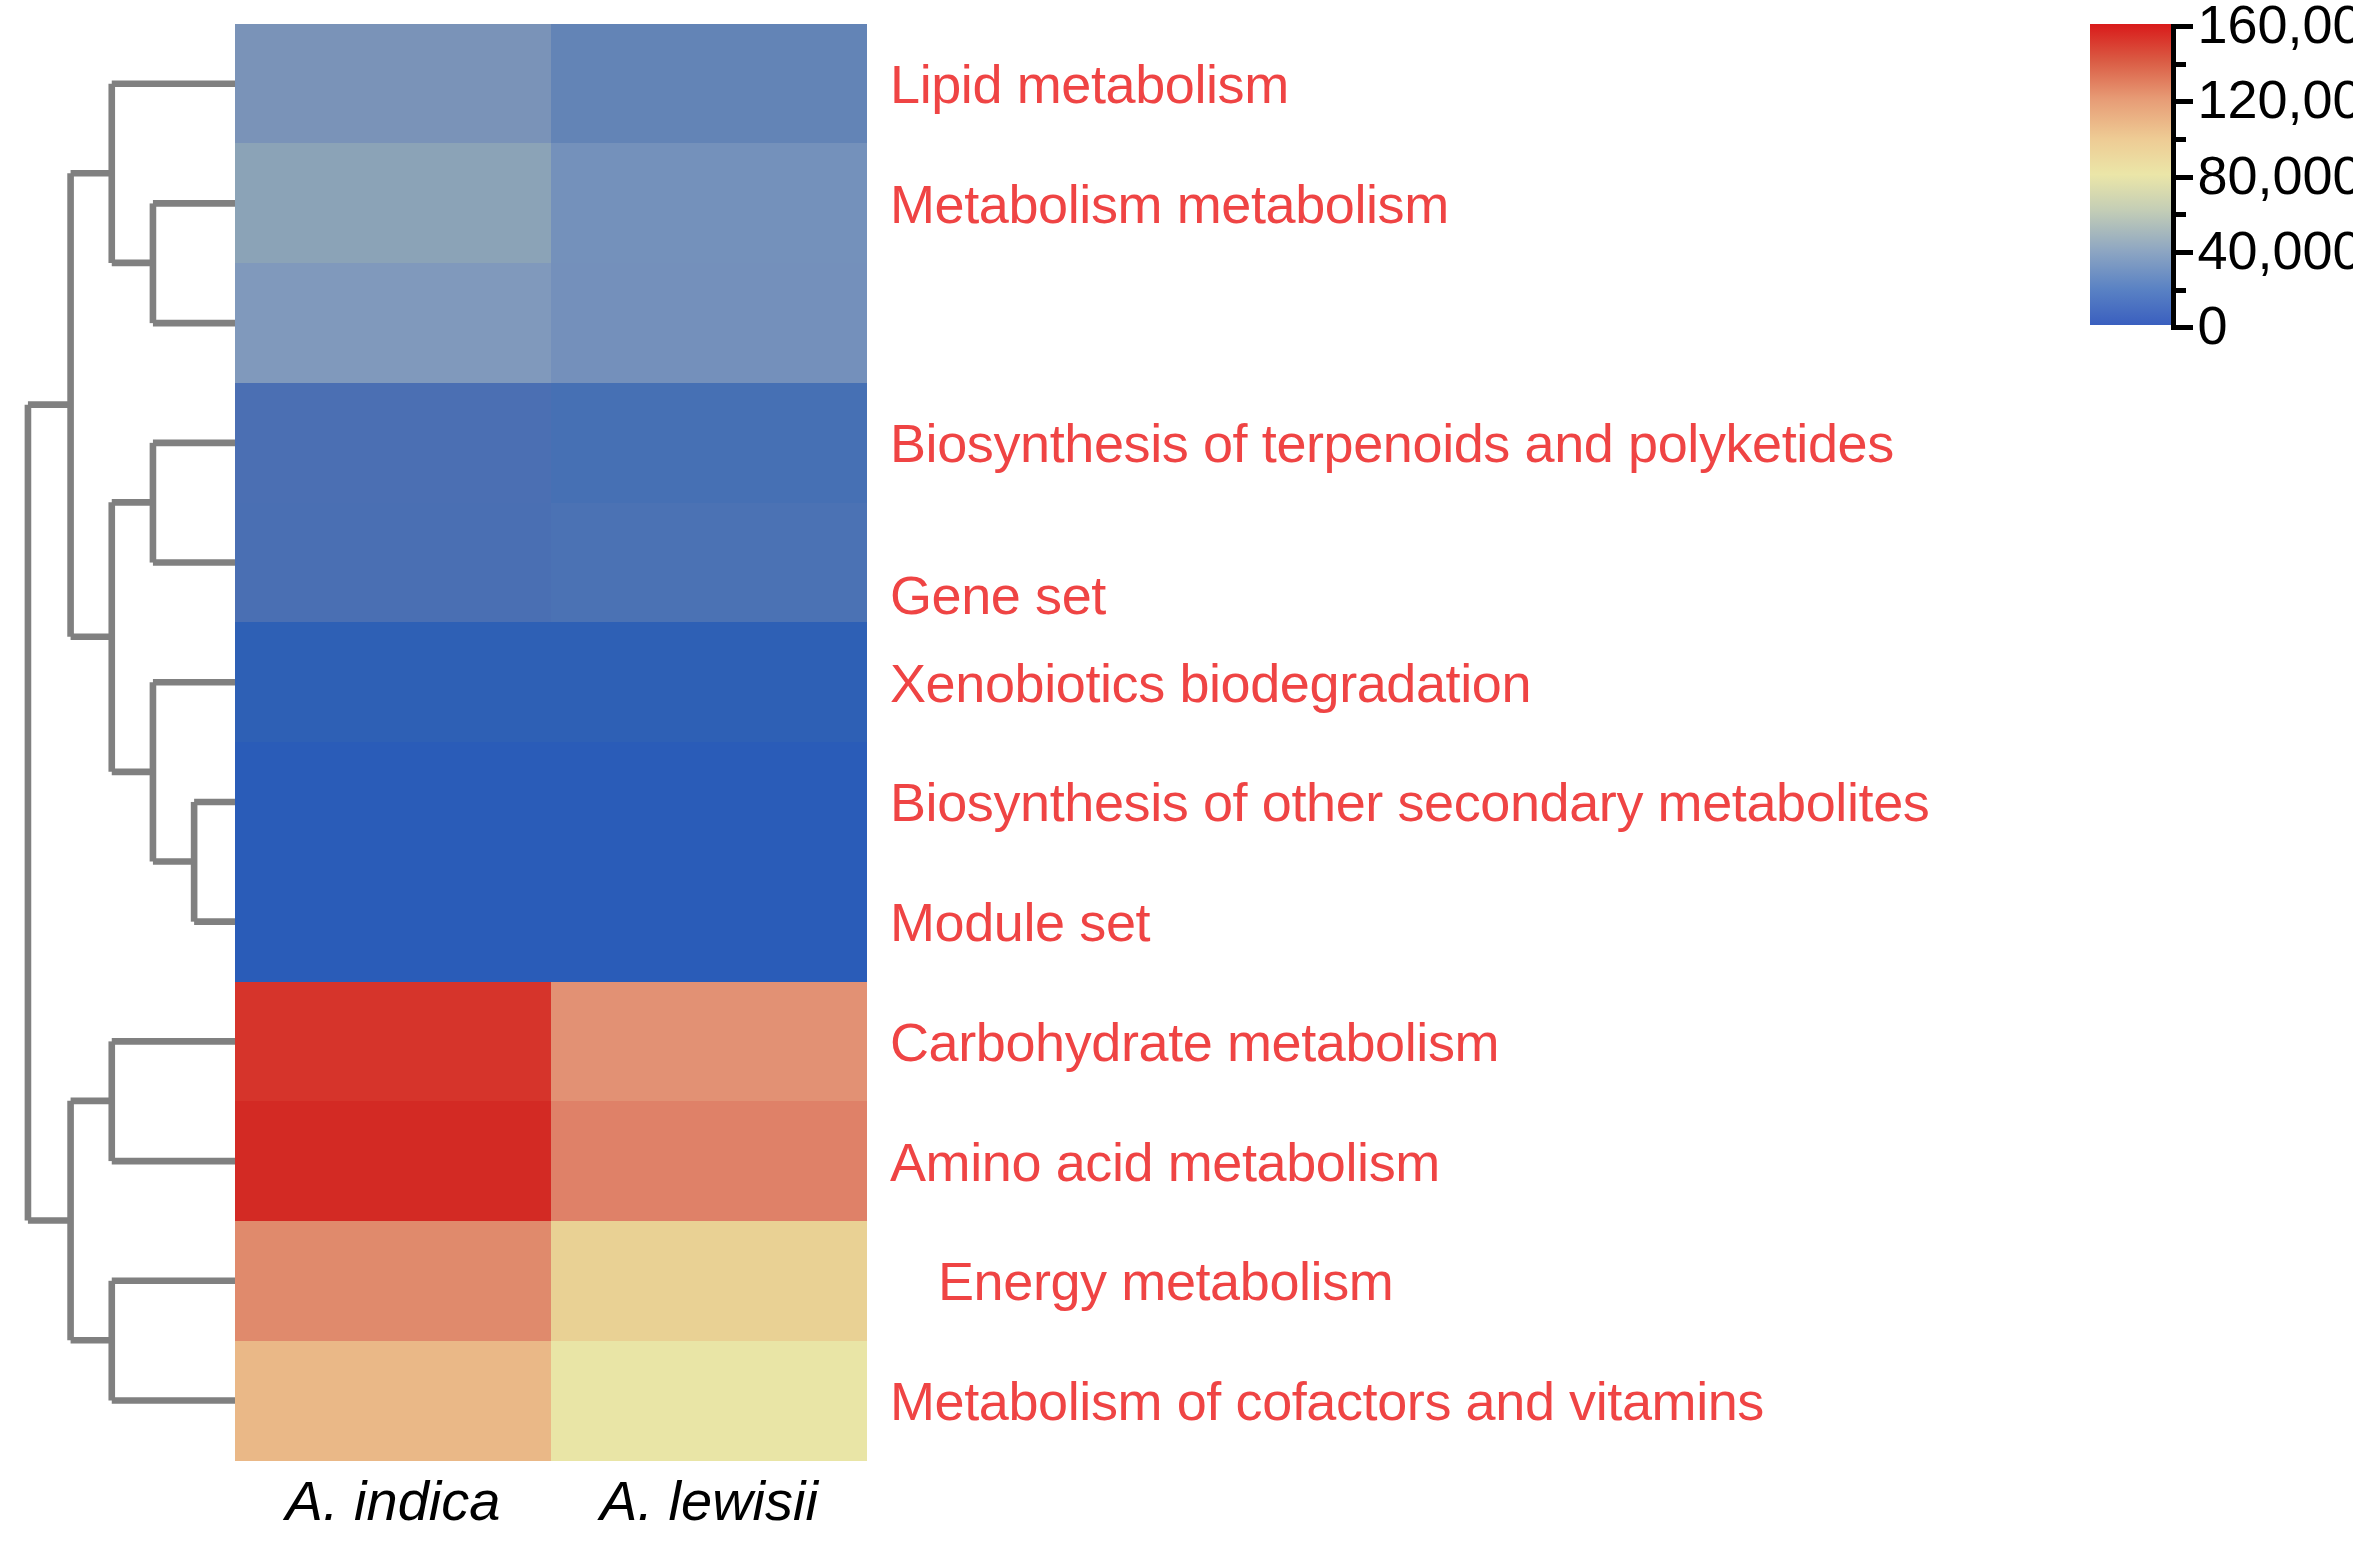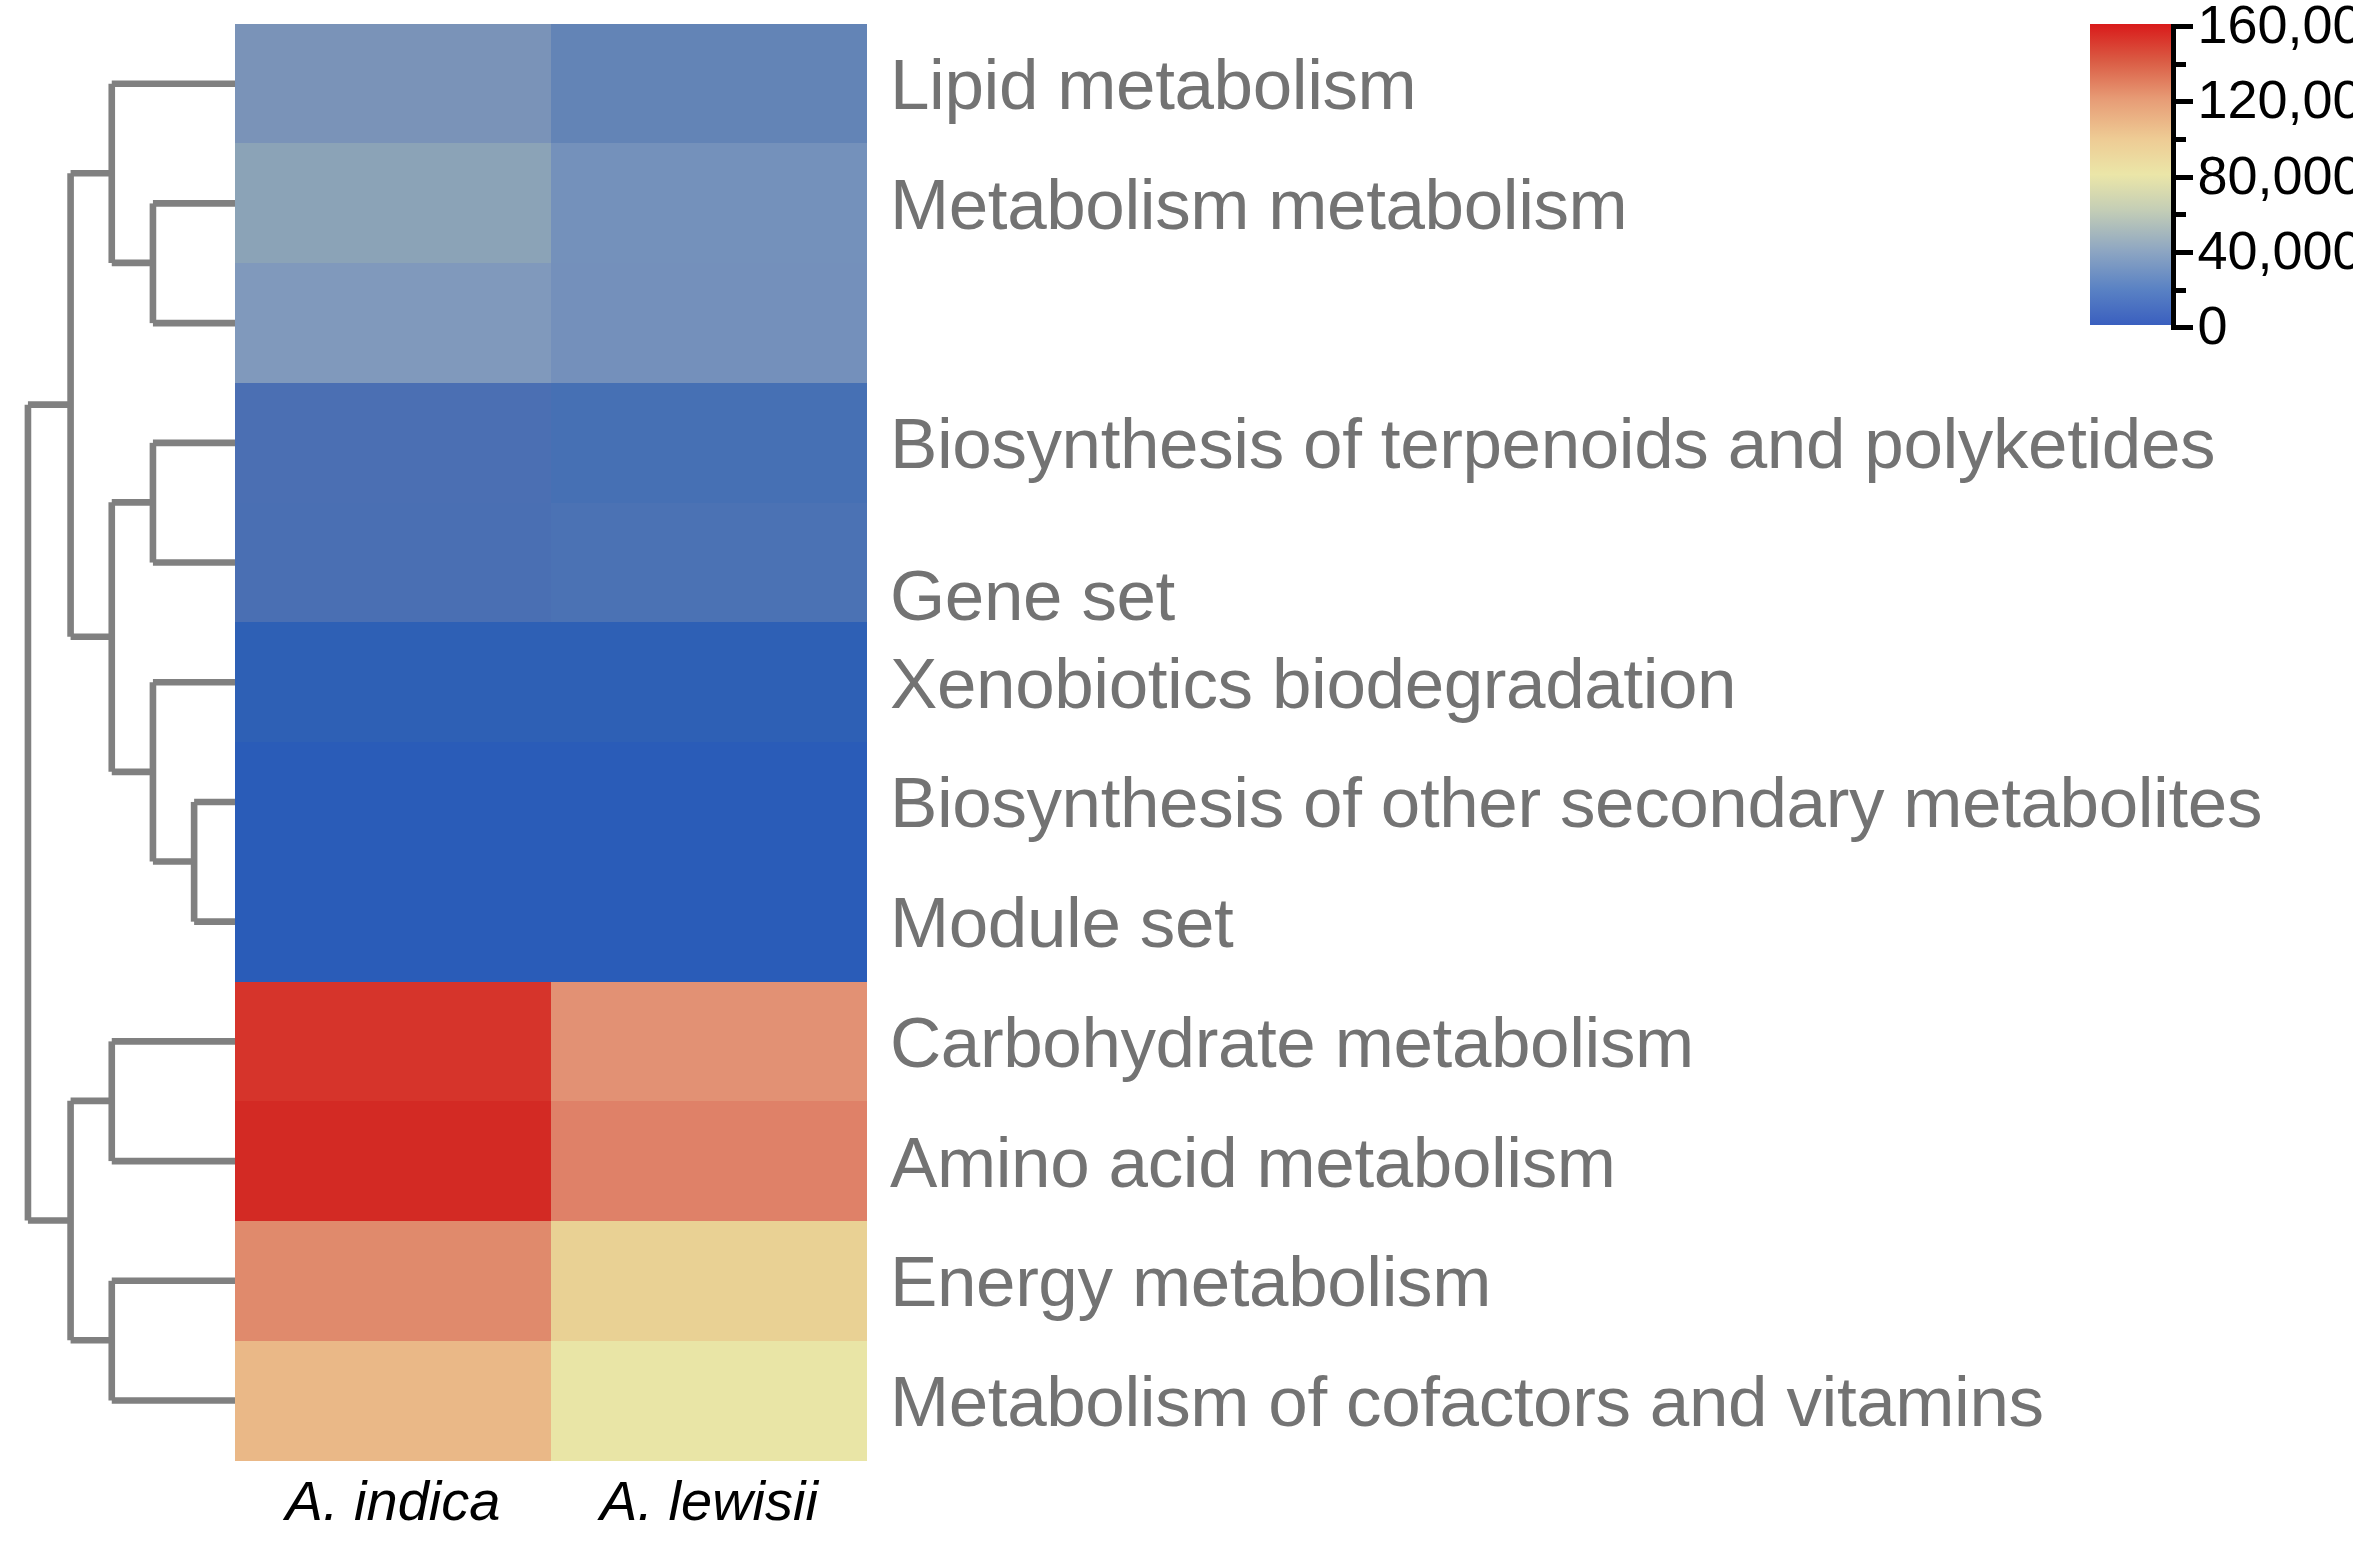--- a/index.html
+++ b/index.html
@@ -4,21 +4,21 @@
 <style>
   html,body{margin:0;padding:0;background:#ffffff;}
   body{width:2354px;height:1565px;font-family:"Liberation Sans",sans-serif;overflow:hidden;}
   #stage{position:relative;width:2354px;height:1565px;background:#fff;}
 
   .dendro{position:absolute;left:0;top:0;width:250px;height:1565px;}
   .heatgrid{position:absolute;display:grid;}
   .cell{width:100%;height:100%;}
 
   .rowlabels{position:absolute;left:890px;top:23.5px;width:1117px;height:1437px;}
-  .rowlabel{position:absolute;left:0;font-size:71px;color:#737373;line-height:1;white-space:nowrap;
+  .rowlabel{position:absolute;left:0;font-size:54px;color:#ef4444;line-height:1;white-space:nowrap;
             transform:translateY(-50%);letter-spacing:-0.4px;}
 
   .collabels{position:absolute;top:1468px;left:235px;width:632px;height:88px;}
   .collabel{position:absolute;top:0;font-style:italic;font-size:56px;color:#000;
             white-space:nowrap;text-align:center;transform:translateX(-50%);}
 
   .cbarwrap{position:absolute;left:2090px;top:23.5px;width:242px;height:309px;}
   .cbar{position:absolute;left:0;top:0;width:81px;height:301px;}
   .cbaraxis{position:absolute;left:81px;top:0;width:162px;height:301px;}
   .ctick{position:absolute;left:0;height:0;border-top:5.1px solid #000;}
@@ -125,21 +125,21 @@
   <div class="rowlabels">
       <div class="rowlabel" style="top: 60px;">Lipid metabolism</div>
       <div class="rowlabel" style="top: 180px;">Metabolism metabolism</div>
       <div class="rowlabel" style="top: 419px;">Biosynthesis of terpenoids and polyketides</div>
       <div class="rowlabel" style="top: 539px; margin-top: 32px;">Gene set</div>
       <div class="rowlabel" style="top: 778px;">Biosynthesis of other secondary metabolites</div>
       <div class="rowlabel" style="top: 659px;">Xenobiotics biodegradation</div>
       <div class="rowlabel" style="top: 898px;">Module set</div>
       <div class="rowlabel" style="top: 1018px;">Carbohydrate metabolism</div>
       <div class="rowlabel" style="top: 1138px;">Amino acid metabolism</div>
-      <div class="rowlabel" style="top: 1257px;">Energy metabolism</div>
+      <div class="rowlabel" style="top: 1257px; margin-left: 48px;">Energy metabolism</div>
       <div class="rowlabel" style="top: 1377px;">Metabolism of cofactors and vitamins</div>
     </div>
 
   <div class="collabels">
       <div class="collabel" style="left: 158px;">A. indica</div>
       <div class="collabel" style="left: 474px;">A. lewisii</div>
     </div>
 
   <div class="cbarwrap">
     <div class="cbar" style="background: linear-gradient(rgb(217, 26, 26) 0%, rgb(218, 90, 67) 12%, rgb(231, 156, 118) 25%, rgb(238, 203, 148) 38%, rgb(235, 230, 168) 50%, rgb(195, 205, 182) 62%, rgb(143, 167, 194) 75%, rgb(90, 130, 196) 88%, rgb(58, 95, 191) 100%);"></div>

